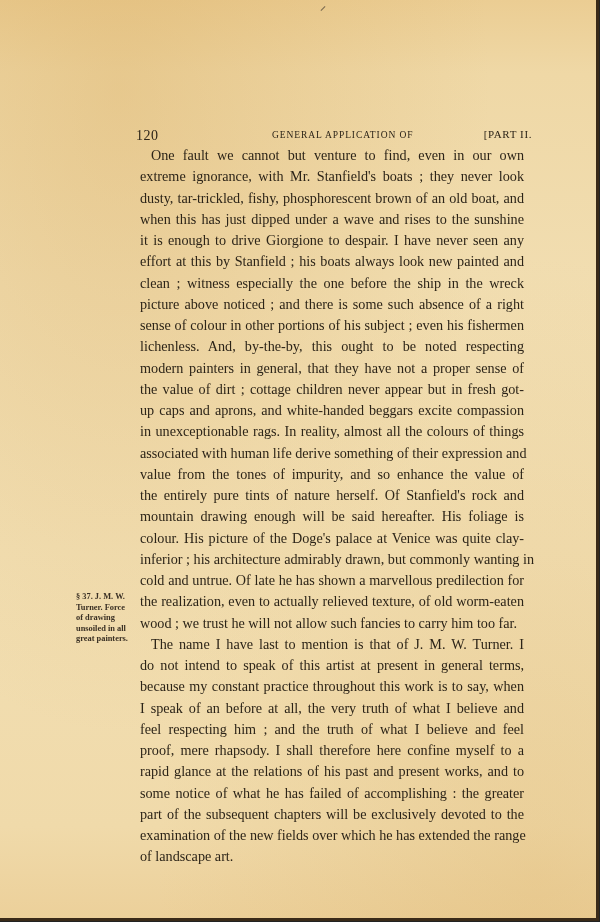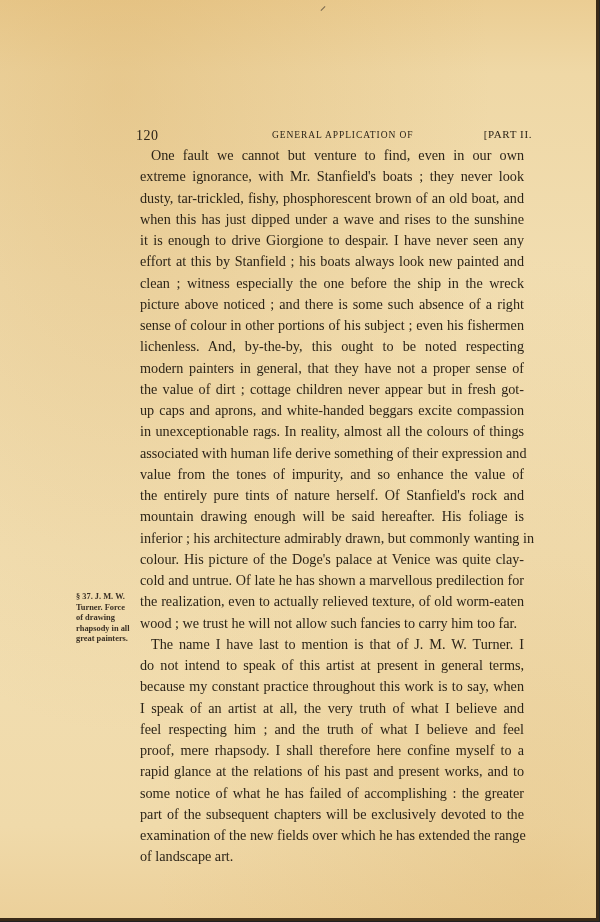--- a/index.html
+++ b/index.html
@@ -121,21 +121,21 @@
   <div class="running-head">
     <span class="page-number">120</span>
     <span class="head-title">GENERAL APPLICATION OF</span>
     <span class="head-part">[PART II.</span>
   </div>
 
   <div class="sidenote">
     <span class="sn-line">§ 37. J. M. W.</span>
     <span class="sn-line">Turner. Force</span>
     <span class="sn-line">of drawing</span>
-    <span class="sn-line">rhapsody in all</span>
+    <span class="sn-line">unsoiled in all</span>
     <span class="sn-line">great painters.</span>
   </div>
 
   <div class="body-text">
     <div>
       <span class="line indent">One fault we cannot but venture to find, even in our own</span>
       <span class="line">extreme ignorance, with Mr. Stanfield's boats ; they never look</span>
       <span class="line">dusty, tar-trickled, fishy, phosphorescent brown of an old boat, and</span>
       <span class="line">when this has just dipped under a wave and rises to the sunshine</span>
       <span class="line">it is enough to drive Giorgione to despair. I have never seen any</span>
@@ -145,31 +145,31 @@
       <span class="line">sense of colour in other portions of his subject ; even his fishermen</span>
       <span class="line">lichenless. And, by-the-by, this ought to be noted respecting</span>
       <span class="line">modern painters in general, that they have not a proper sense of</span>
       <span class="line">the value of dirt ; cottage children never appear but in fresh got-</span>
       <span class="line">up caps and aprons, and white-handed beggars excite compassion</span>
       <span class="line">in unexceptionable rags. In reality, almost all the colours of things</span>
       <span class="line">associated with human life derive something of their expression and</span>
       <span class="line">value from the tones of impurity, and so enhance the value of</span>
       <span class="line">the entirely pure tints of nature herself. Of Stanfield's rock and</span>
       <span class="line">mountain drawing enough will be said hereafter. His foliage is</span>
+      <span class="line">colour. His picture of the Doge's palace at Venice was quite clay-</span>
       <span class="line">inferior ; his architecture admirably drawn, but commonly wanting in</span>
-      <span class="line">colour. His picture of the Doge's palace at Venice was quite clay-</span>
       <span class="line">cold and untrue. Of late he has shown a marvellous predilection for</span>
       <span class="line">the realization, even to actually relieved texture, of old worm-eaten</span>
       <span class="line last">wood ; we trust he will not allow such fancies to carry him too far.</span>
     </div>
     <div>
       <span class="line indent">The name I have last to mention is that of J. M. W. Turner. I</span>
       <span class="line">do not intend to speak of this artist at present in general terms,</span>
       <span class="line">because my constant practice throughout this work is to say, when</span>
-      <span class="line">I speak of an artist at all, the very truth of what I believe and</span>
+      <span class="line">I speak of an before at all, the very truth of what I believe and</span>
       <span class="line">feel respecting him ; and the truth of what I believe and feel</span>
       <span class="line">proof, mere rhapsody. I shall therefore here confine myself to a</span>
       <span class="line">rapid glance at the relations of his past and present works, and to</span>
       <span class="line">some notice of what he has failed of accomplishing : the greater</span>
       <span class="line">part of the subsequent chapters will be exclusively devoted to the</span>
       <span class="line">examination of the new fields over which he has extended the range</span>
       <span class="line last">of landscape art.</span>
     </div>
   </div>
 </div>

